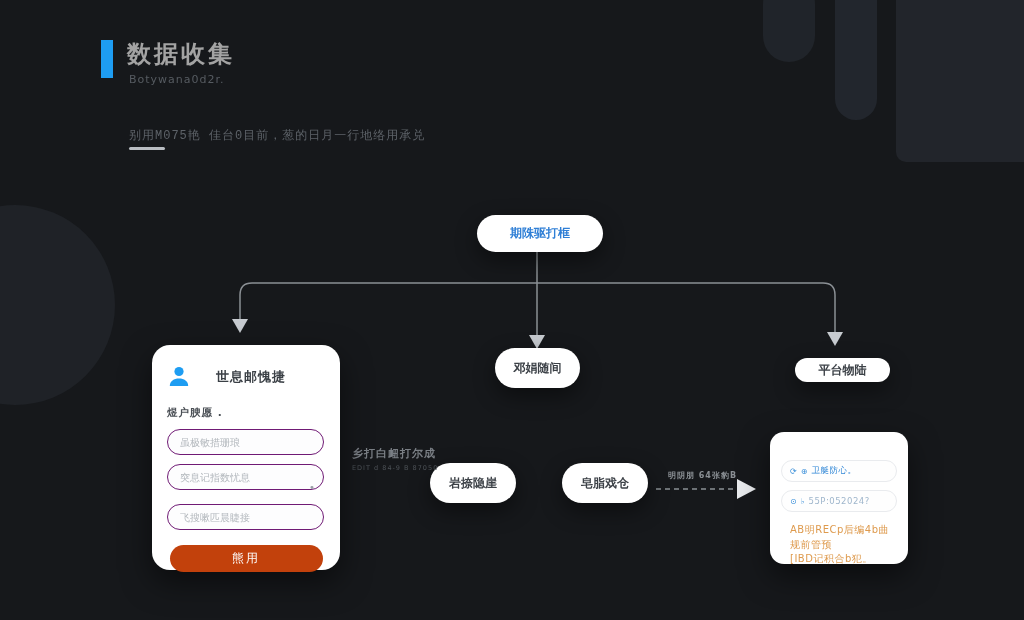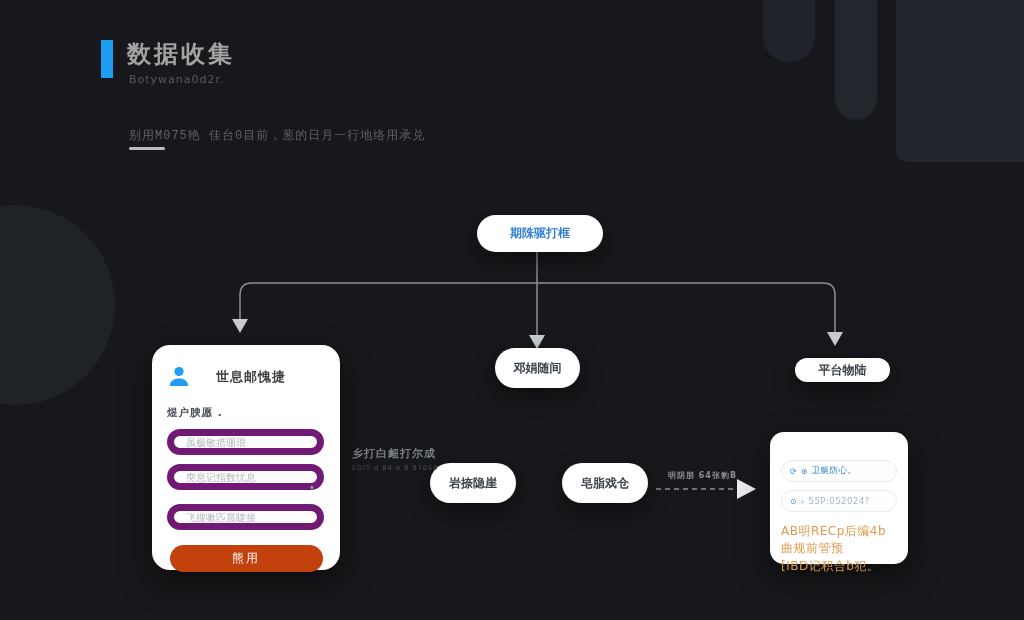--- a/index.html
+++ b/index.html
@@ -46,21 +46,21 @@
     position:absolute; left:152px; top:345px; width:188px; height:225px;
     background:#ffffff; border-radius:18px; box-shadow:0 12px 30px rgba(0,0,0,0.5);
     padding:20px 15px 0 15px;
   }
   .left-card-head { display:flex; align-items:center; gap:25px; }
   .user-icon { width:24px; height:24px; flex:0 0 auto; }
   .left-card-title { font-size:13px; font-weight:bold; color:#3b4046; letter-spacing:1px; }
   .left-card-label { margin-top:17px; font-size:10.5px; font-weight:bold; color:#4a4f55; letter-spacing:1px; }
   .form-input {
     width:157px; height:26px; margin-top:9px; display:block;
-    border:7px solid #701a75; border-radius:13px; background:#fdfdfe;
+    border:1px solid #701a75; border-radius:13px; background:#fdfdfe;
     font-family:"DejaVu Sans", sans-serif; font-size:10px; color:#6a6f75;
     padding:0 12px; outline:none;
   }
   .form-input::placeholder { color:#b3b8bd; }
   .input-wrap { position:relative; }
   .input-wrap .dd-dot { position:absolute; right:10px; top:18px; font-size:10px; color:#9aa0a6; }
   .input-gap { margin-top:14px; }
   .submit-btn {
     width:153px; height:27px; margin:15px auto 0 auto; display:block;
     background:#c2410c; border:none; border-radius:13.5px;
@@ -83,21 +83,21 @@
     padding:28px 11px 0 11px;
   }
   .rc-row {
     width:116px; height:22px; border:1px solid #e9ebee; border-radius:11px;
     display:flex; align-items:center; gap:4px; padding:0 8px; background:#fefefe;
   }
   .rc-row + .rc-row { margin-top:8px; }
   .rc-icon { font-size:8px; color:#3a8fd9; }
   .rc-text-blue { font-size:8.5px; color:#2f86d6; letter-spacing:0.5px; }
   .rc-text-light { font-size:8.5px; color:#9fb6cc; letter-spacing:0.5px; }
-  .rc-note { margin-top:11px; font-size:12px; line-height:1.45; color:#de9a4d; letter-spacing:0.5px; }
+  .rc-note { margin-top:11px; font-size:10px; line-height:1.45; color:#de9a4d; letter-spacing:0.5px;margin-left:9px; }
 </style>
 </head>
 <body>
 
 <div class="decor decor-circle"></div>
 <div class="decor decor-cap1"></div>
 <div class="decor decor-cap2"></div>
 <div class="decor decor-block"></div>
 
 <div class="accent-bar"></div>

